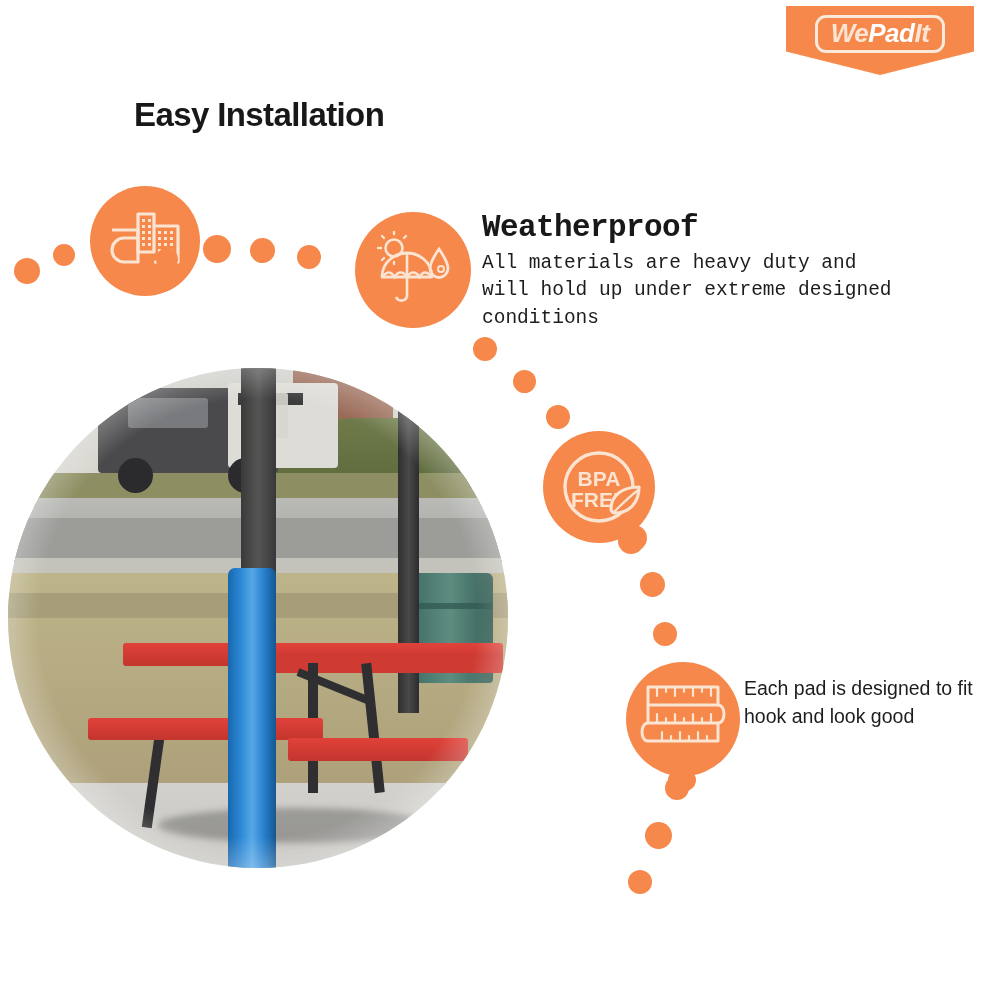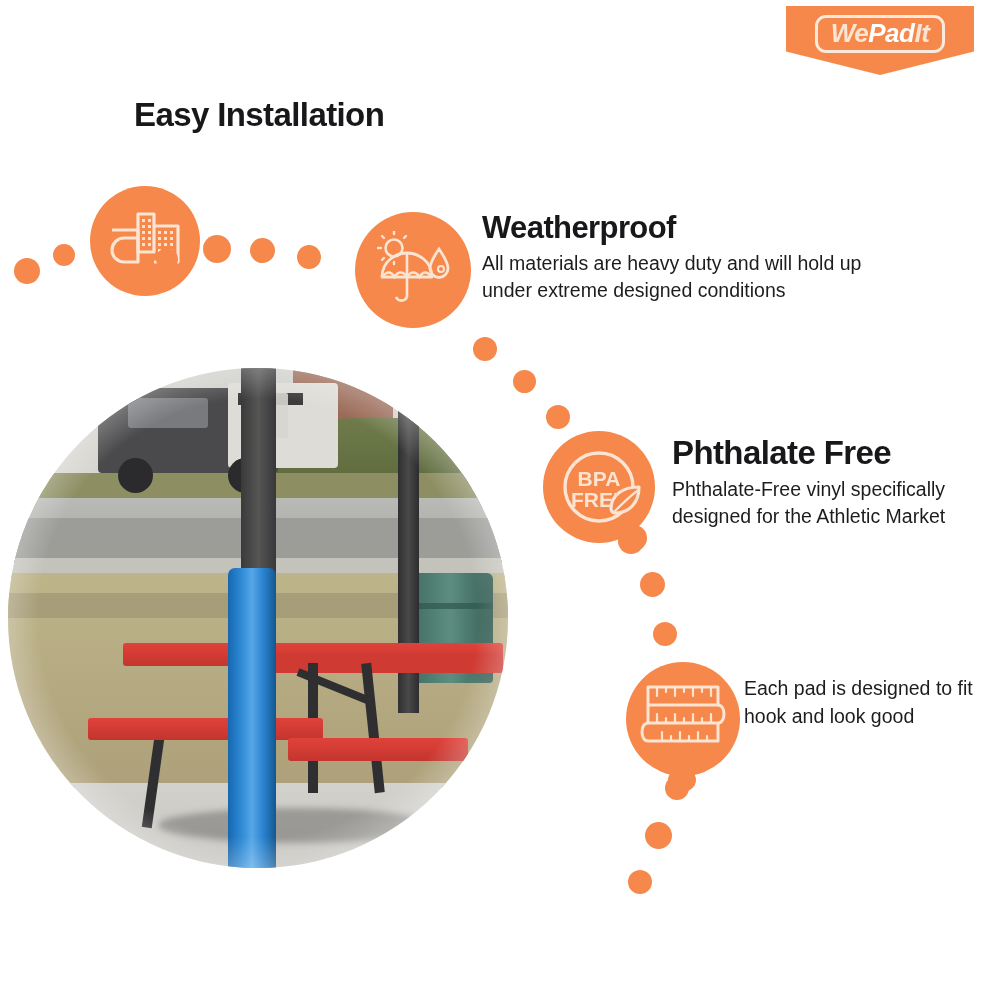--- a/index.html
+++ b/index.html
@@ -66,21 +66,21 @@
     font-size: 19.5px;
     color: #1d1d1f;
     line-height: 1.42;
     margin: 5px 0 0 0;
     font-weight: 400;
   }
 
   
   .block { position: absolute; }
   #block-easy   { left: 134px; top: 66px;  width: 460px; margin-top: 32px; }
-  #block-weather{ left: 482px; top: 212px; width: 430px; }
+  #block-weather{ left: 482px; top: 212px; width: 430px; font-family: Liberation Mono, monospace; }
   #block-phth   { left: 672px; top: 436px; width: 300px; }
   #block-fit    { left: 744px; top: 670px; width: 250px; }
 
   
   .icon-circle {
     position: absolute;
     border-radius: 50%;
     background: #F5884A;
     display: flex;
     align-items: center;
@@ -276,24 +276,20 @@
       </g>
       <path d="M9 46 C9 30 23 22 34 22 C45 22 59 30 59 46 Z" stroke="#FBE4D2" stroke-width="2.8" fill="none" stroke-linejoin="round"></path>
       <path d="M9 46 C14 40 18 40 21.5 46 C25 40 30.5 40 34 46 C37.5 40 43 40 46.5 46 C50 40 54 40 59 46" stroke="#FBE4D2" stroke-width="2.4" fill="none"></path>
       <line x1="34" y1="22" x2="34" y2="66" stroke="#FBE4D2" stroke-width="2.6"></line>
       <path d="M34 66 a6 6 0 0 1-11 0" stroke="#FBE4D2" stroke-width="2.6" fill="none"></path>
       <path d="M66 18 C66 18 75 31 75 37.5 A9 9 0 0 1 57 37.5 C57 31 66 18 66 18 Z" stroke="#FBE4D2" stroke-width="2.8" fill="none"></path>
       <circle cx="68" cy="38" r="3" stroke="#FBE4D2" stroke-width="2" fill="none"></circle>
     </svg>
   </div>
 
-  <div class="block" id="block-phth">
-    <p class="feat-title big">Phthalate Free</p>
-    <p class="feat-desc">Phthalate-Free vinyl specifically designed for the Athletic Market</p>
-  </div>
 
   <div class="icon-circle" id="icon-bpa">
     <svg width="96" height="96" viewBox="0 0 96 96" fill="none" aria-hidden="true">
       <circle cx="48" cy="48" r="34" stroke="#FBE4D2" stroke-width="3.4" fill="none"></circle>
       <text x="48" y="47" text-anchor="middle" fill="#FBE4D2" font-family="Liberation Sans, sans-serif" font-size="21" font-weight="bold">BPA</text>
       <text x="48" y="68" text-anchor="middle" fill="#FBE4D2" font-family="Liberation Sans, sans-serif" font-size="21" font-weight="bold">FREE</text>
       <path d="M60 70 C60 56 72 48 88 48 C88 64 78 74 64 74 C62 74 60 72 60 70 Z" fill="#F5884A" stroke="#FBE4D2" stroke-width="3.2" stroke-linejoin="round"></path>
       <path d="M64 72 C70 66 78 58 86 52" stroke="#FBE4D2" stroke-width="2.2" fill="none" stroke-linecap="round"></path>
     </svg>
   </div>

